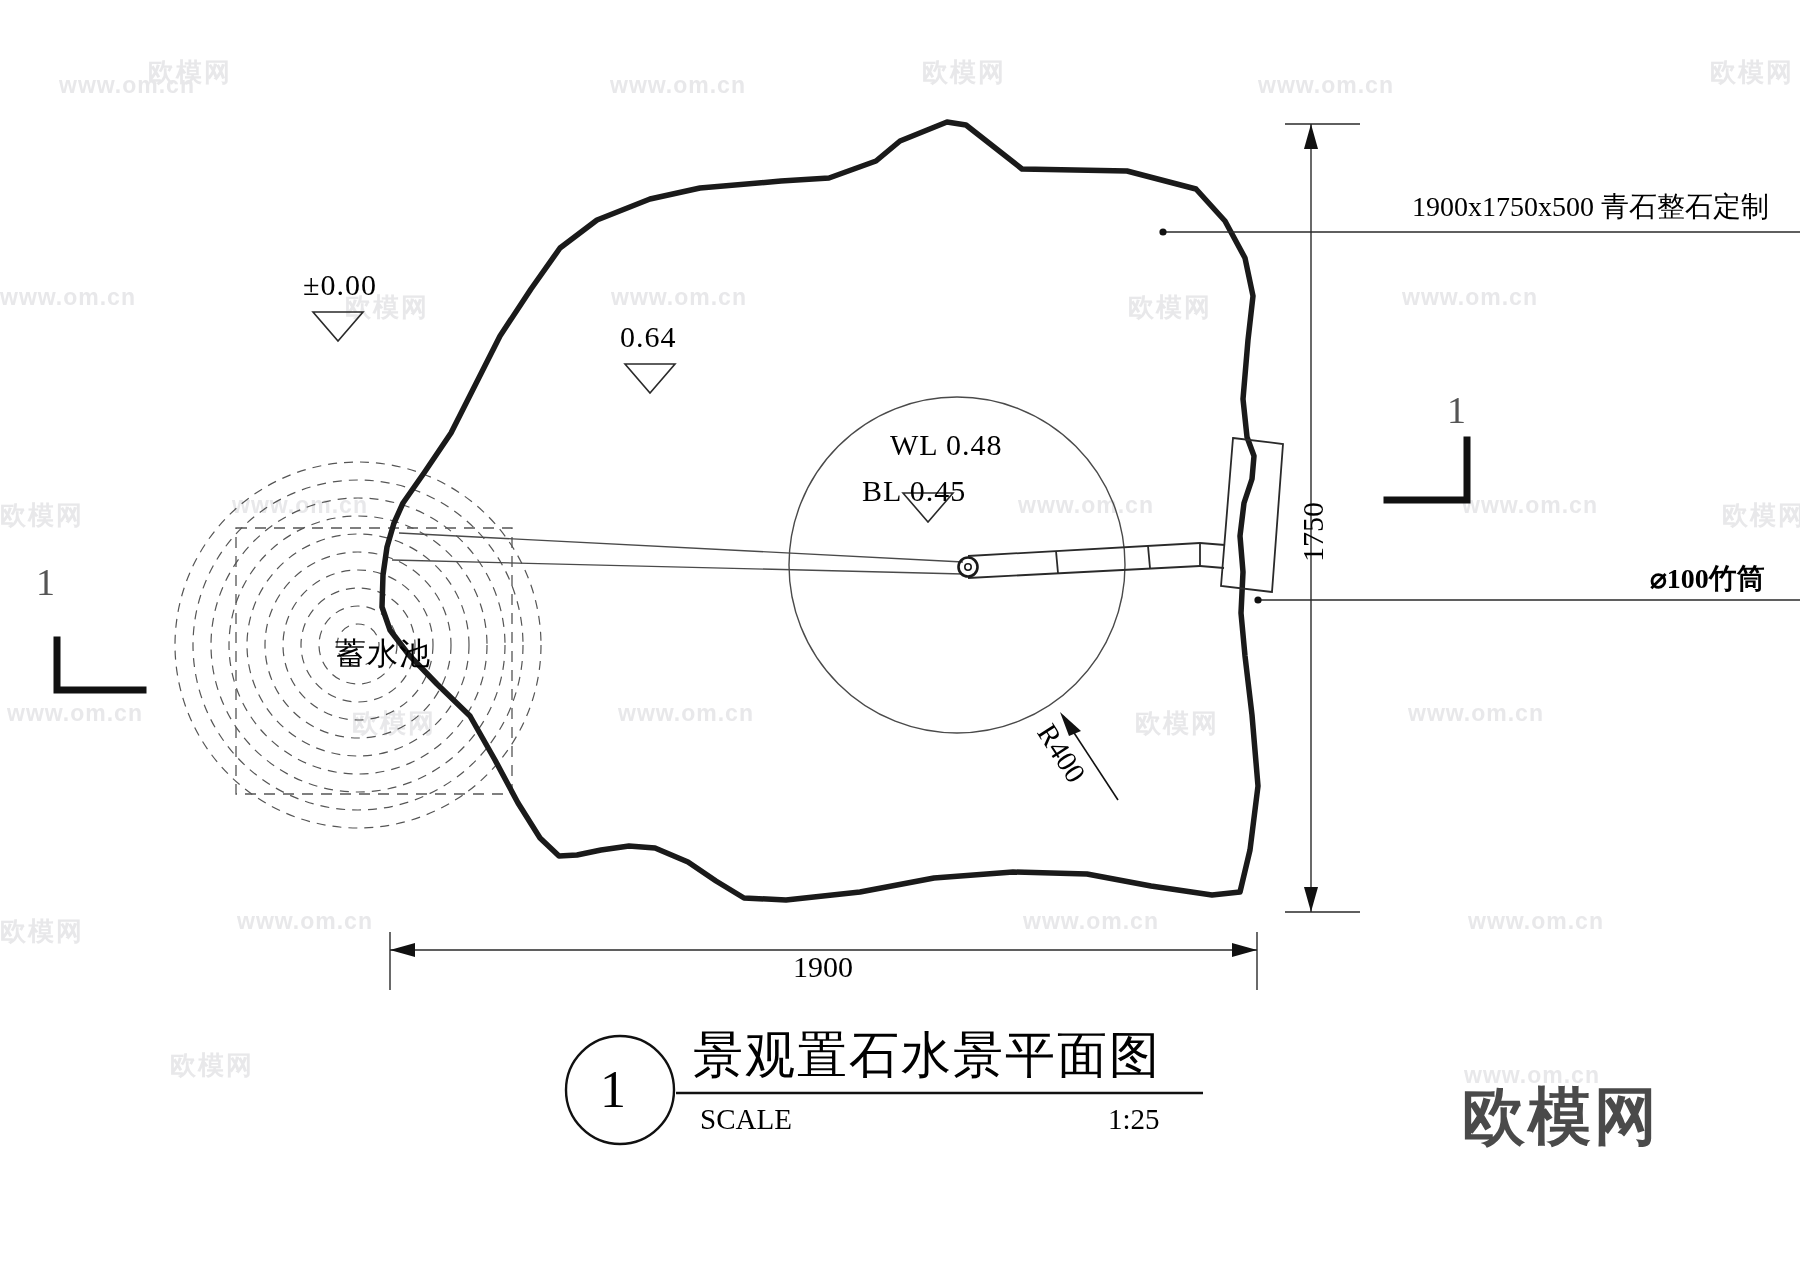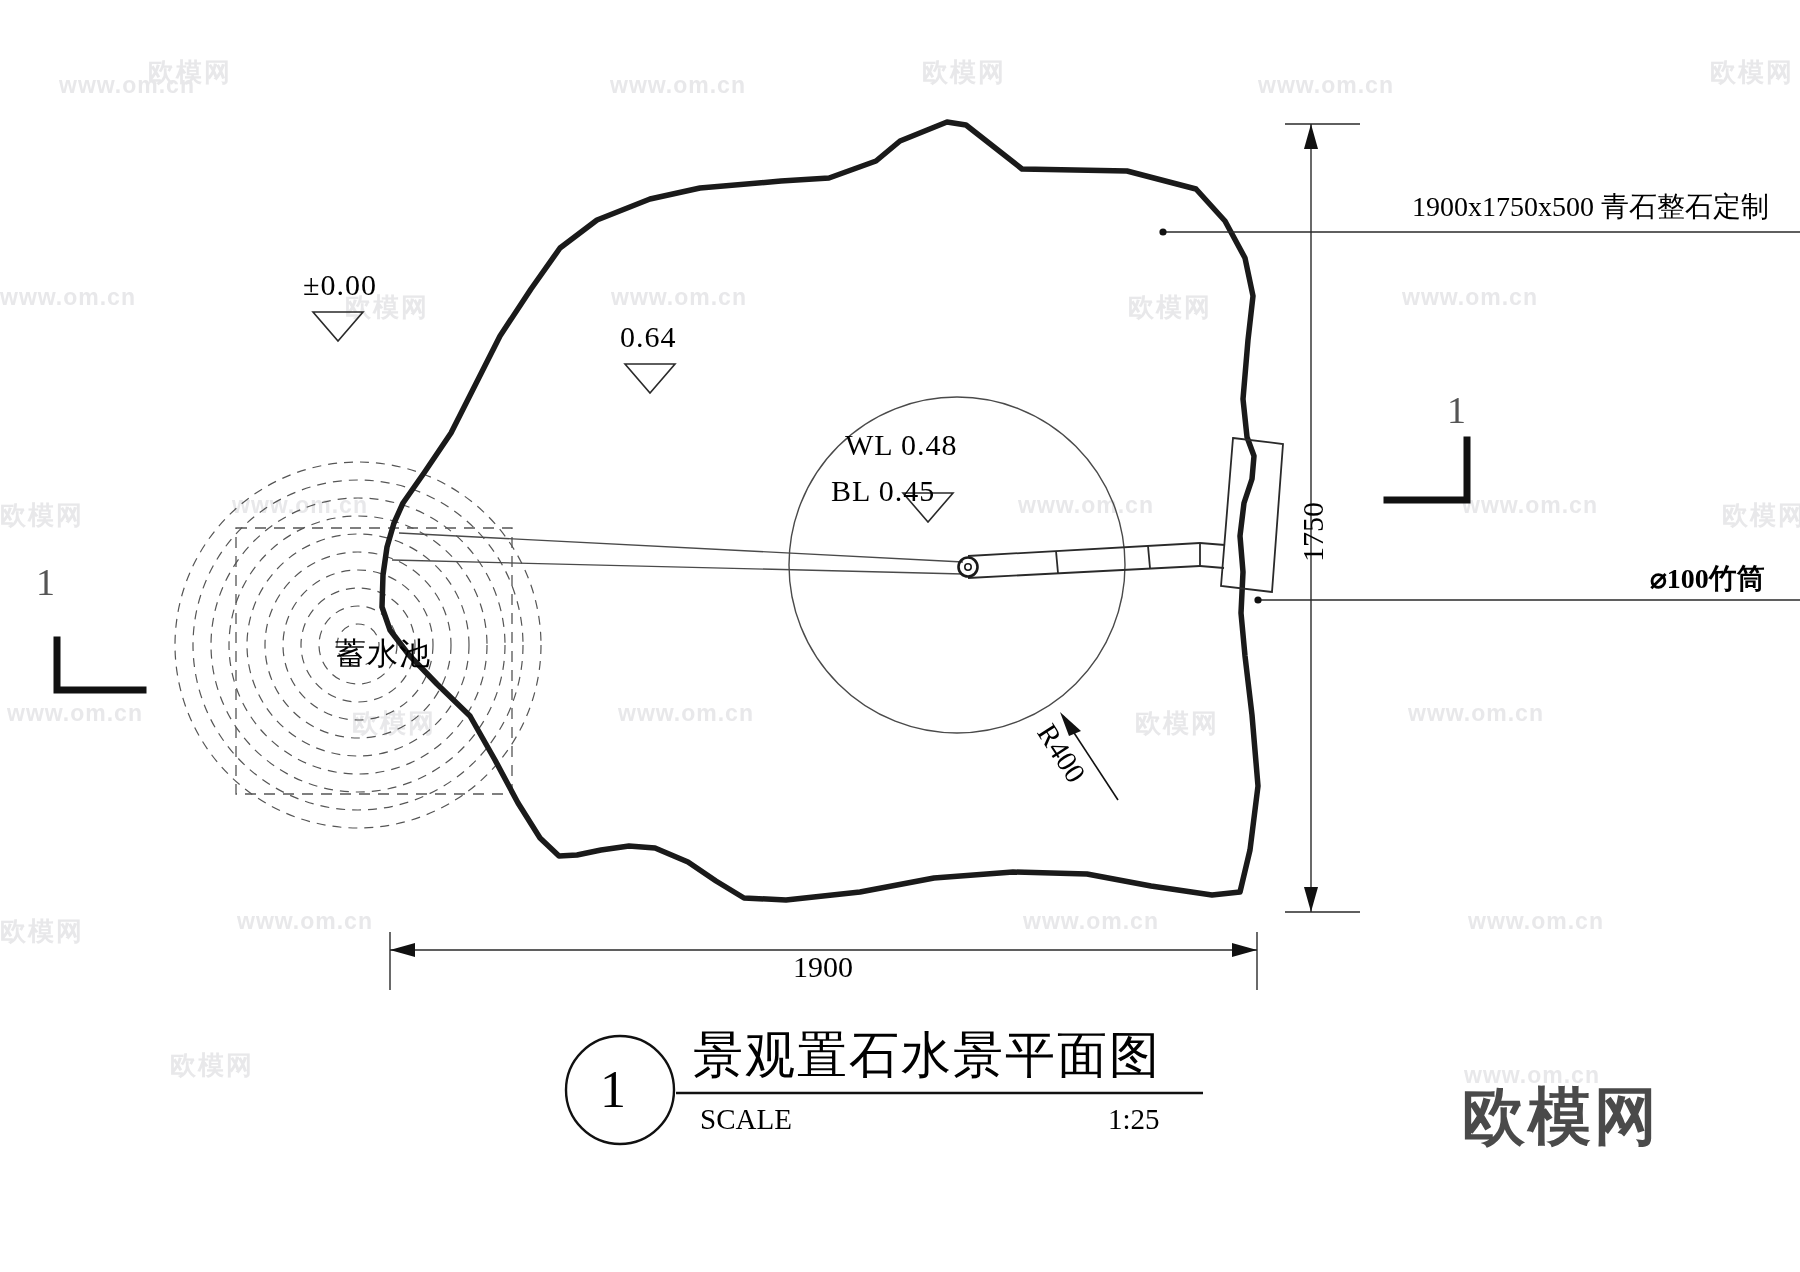--- a/index.html
+++ b/index.html
@@ -190,23 +190,23 @@
     <div class="txt" style="left:1404px; top:188px; font-size:28px;margin-left:8px;">1900x1750x500  青石整石定制</div>
 
     <div class="txt" style="left:1650px; top:560px; font-size:28px;font-weight:bold;">⌀100竹筒</div>
 
     <div class="txt" style="left:298px; top:633px; font-size:31px; letter-spacing:1px;margin-left:37px;">蓄水池</div>
 
     <div class="txt" style="left:303px; top:268px; font-size:30px; letter-spacing:1px;">±0.00</div>
 
     <div class="txt" style="left:620px; top:320px; font-size:30px; letter-spacing:1px;">0.64</div>
 
-    <div class="txt" style="left:845px; top:428px; font-size:30px; letter-spacing:1px;">WL 0.48</div>
-
-    <div class="txt" style="left:831px; top:474px; font-size:30px; letter-spacing:1px;">BL 0.45</div>
+    <div class="txt" style="left:890px; top:428px; font-size:30px; letter-spacing:1px;">WL 0.48</div>
+
+    <div class="txt" style="left:862px; top:474px; font-size:30px; letter-spacing:1px;">BL 0.45</div>
 
     <div class="txt" style="left:1058px; top:718px; font-size:29px; transform:rotate(57deg); transform-origin:0 0;">R400</div>
 
     <div class="txt" style="left:793px; top:950px; font-size:30px;">1900</div>
 
     <div class="txt" style="left:1296px; top:562px; font-size:30px; transform:rotate(-90deg); transform-origin:0 0;">1750</div>
 
     <div class="txt" style="left:36px; top:560px; font-size:38px; color:#555;">1</div>
     <div class="txt" style="left:1447px; top:388px; font-size:38px; color:#555;">1</div>
 

